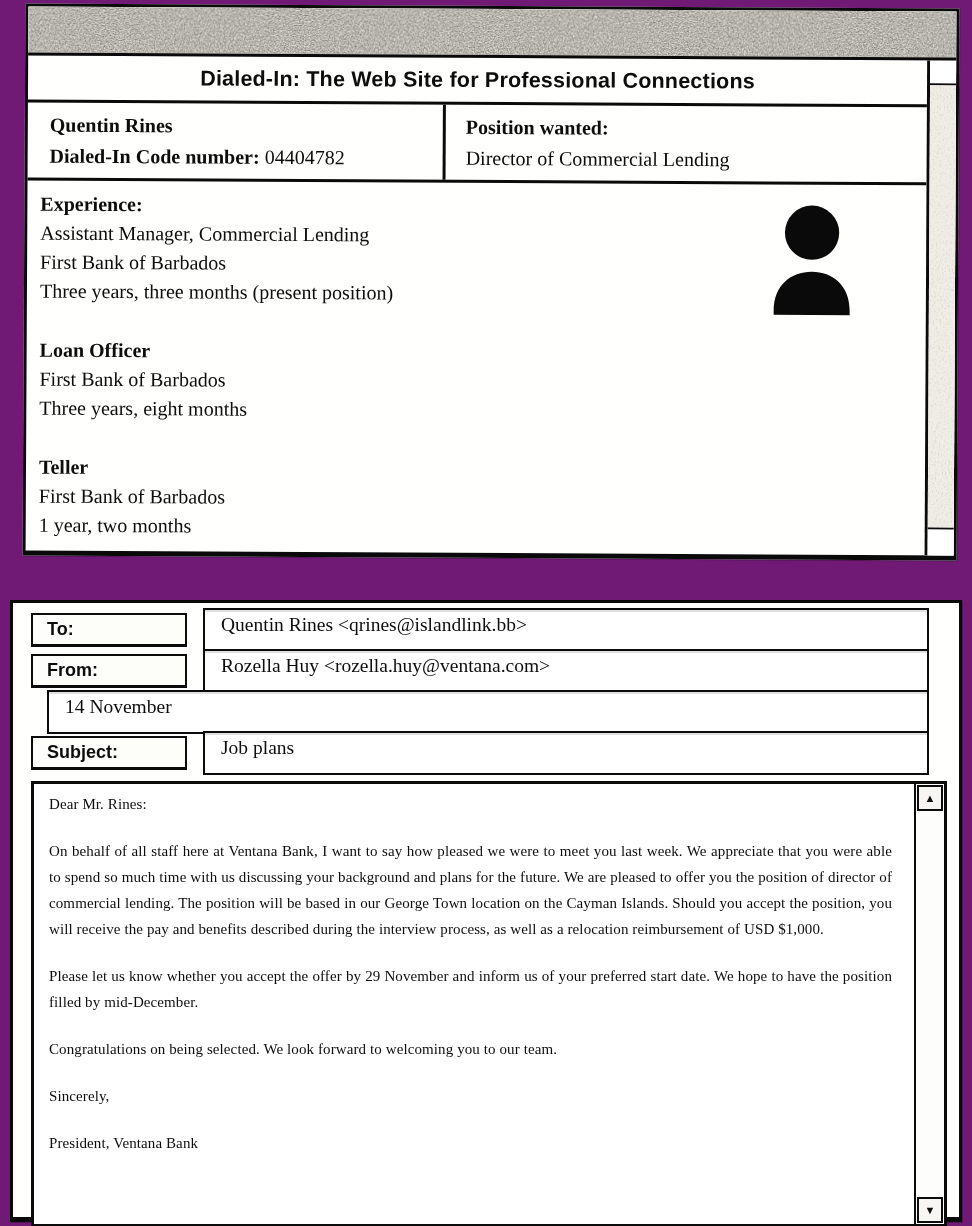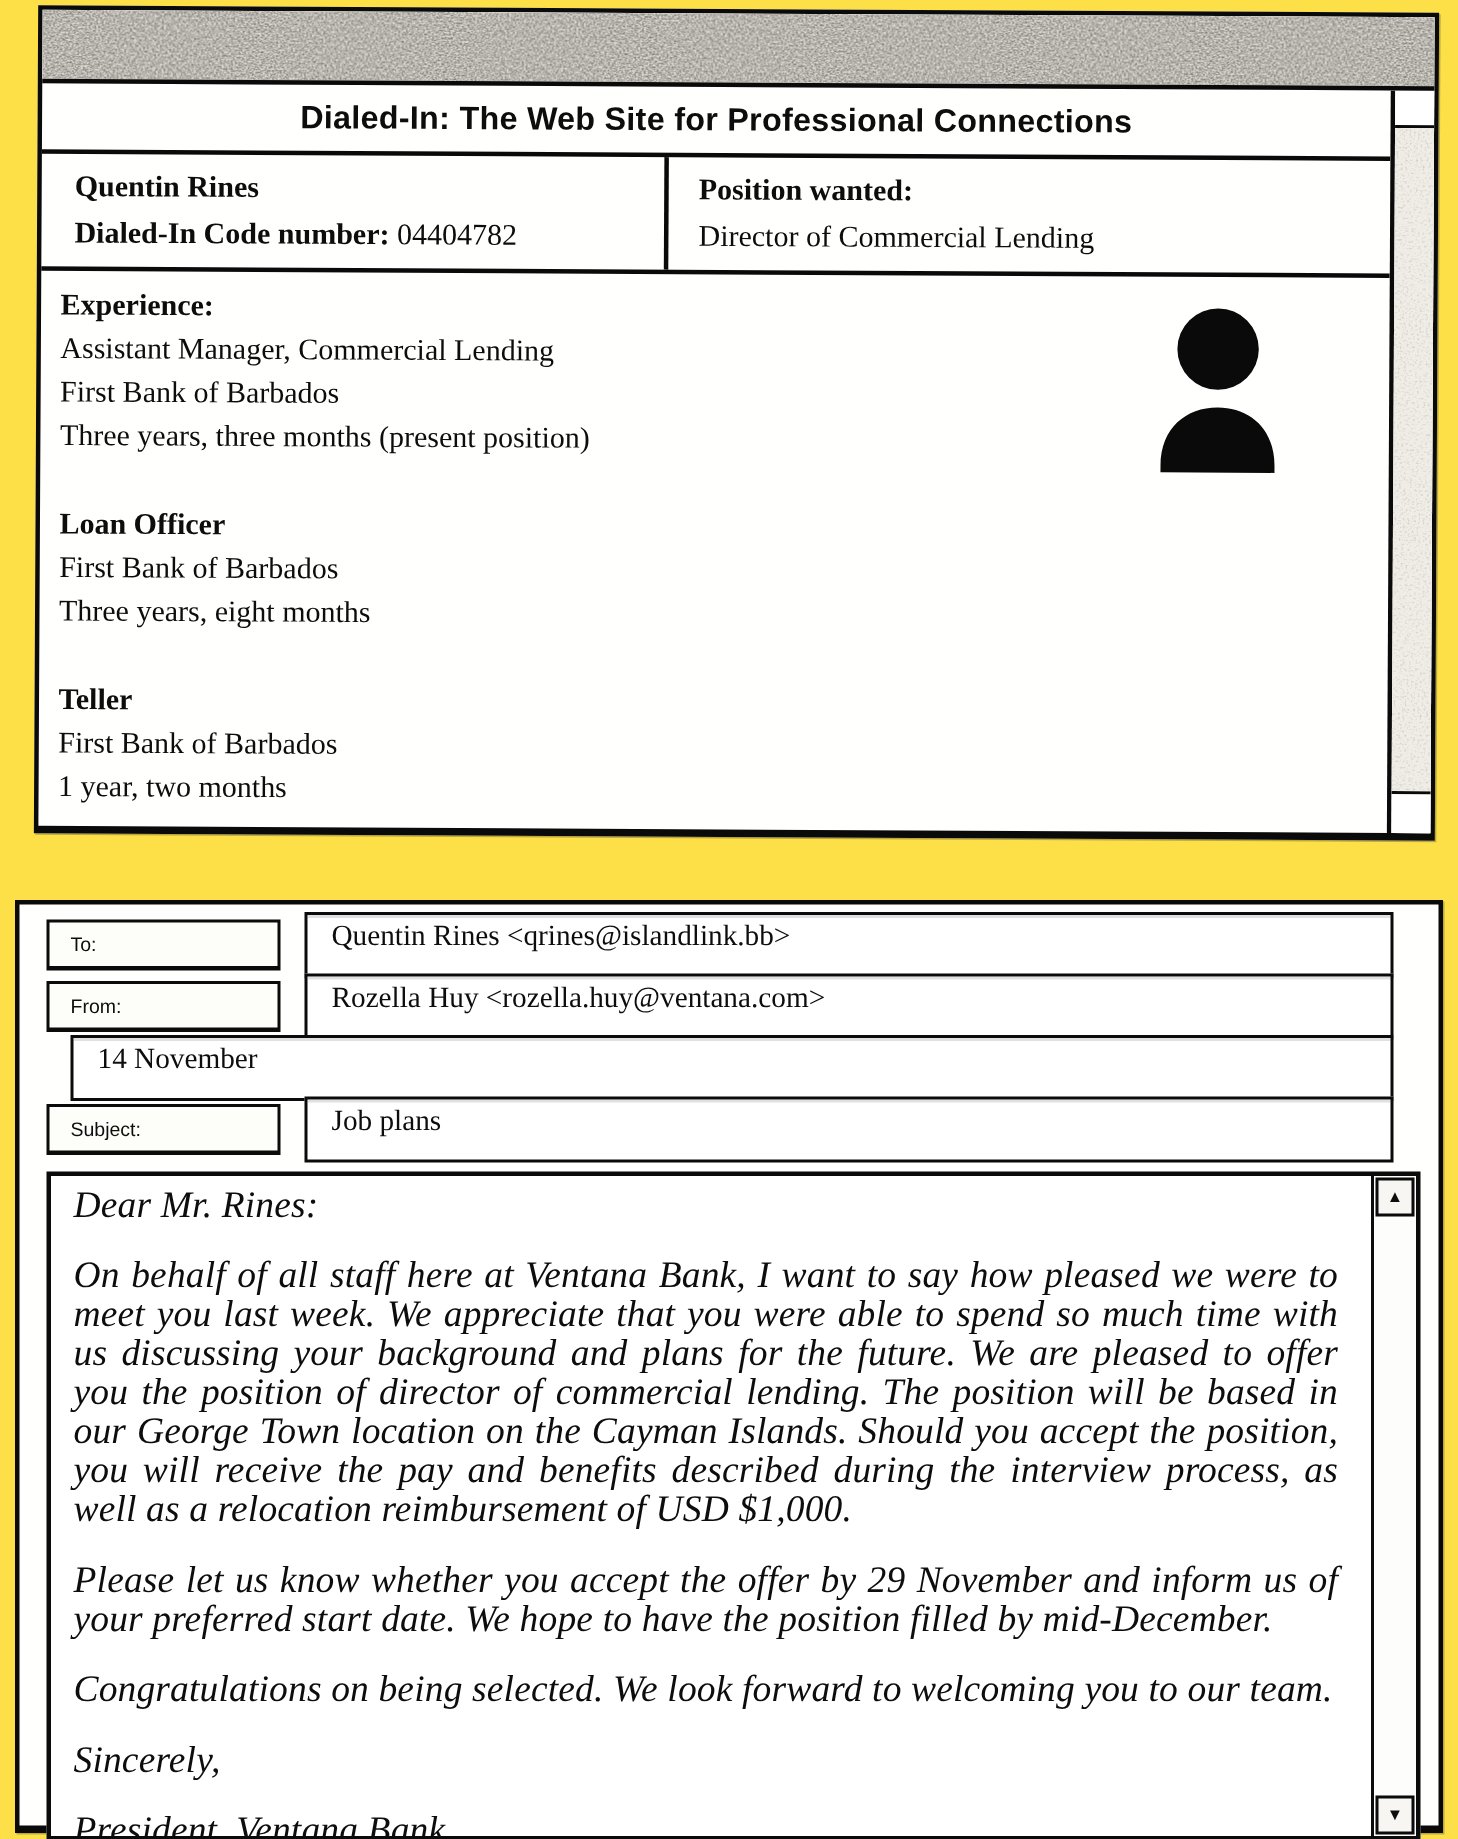--- a/index.html
+++ b/index.html
@@ -1,19 +1,19 @@
 <!DOCTYPE html>
 <html><head>
 <meta charset="utf-8">
 <style>
   html,body{margin:0;padding:0;background:#ffffff;}
   .page{
     position:relative;
     width:972px;height:1226px;
-    background:#fde047;
+    background:#701a75;
     overflow:hidden;
     color:#0d0d0d;
   }
   .serif{font-family:"Liberation Serif","DejaVu Serif",serif;}
   .sans{font-family:"Liberation Sans","DejaVu Sans",sans-serif;}
 
   
   .win1{
     position:absolute;left:24px;top:6px;width:934px;height:552px;
     border:3px solid #0a0a0a;border-bottom-width:5px;
@@ -64,40 +64,39 @@
     border:3px solid #0a0a0a;border-bottom-width:5px;
     background:#fffffe;box-sizing:border-box;
     box-shadow:1px 1px 0 rgba(0,0,0,.25);
     padding-top:9px;
   }
   .f-row{display:flex;align-items:center;margin:0 30px 5px 18px;height:36px;}
   .f-label{
     flex:0 0 156px;height:34px;box-sizing:border-box;
     border:2px solid #0b0b0b;border-bottom-width:3px;
     background:#fdfdfa;
-    font-weight:normal;font-size:13px;line-height:29px;
+    font-weight:bold;font-size:18px;line-height:29px;
     padding-left:14px;
   }
   .f-value{
     flex:1;height:44px;box-sizing:border-box;margin-left:16px;
     border:2px solid #0b0b0b;background:#ffffff;
     font-size:19.5px;line-height:30px;padding-left:16px;
     box-shadow:inset 0 2px 0 rgba(0,0,0,.12);
     white-space:nowrap;overflow:hidden;
   }
   .body-box{
     margin:10px 12px 0 18px;height:446px;box-sizing:border-box;
     border:3px solid #0b0b0b;display:flex;background:#ffffff;
   }
   .body-text{
     flex:1;min-width:0;overflow:hidden;
     padding:7px 22px 0 15px;
-    font-size:25px;line-height:26px;letter-spacing:.1px;
+    font-size:15px;line-height:26px;letter-spacing:.1px;
     text-align:justify;
-    font-style:italic;
   }
   .body-text p{margin:0 0 21px 0;}
   .body-text p.m0{margin:0;}
   .scroll-lane{
     flex:0 0 28px;border-left:2px solid #0b0b0b;
     display:flex;flex-direction:column;justify-content:space-between;
     background:#fdfdfb;
   }
   .lane-btn{
     height:26px;box-sizing:border-box;border:2px solid #0b0b0b;

